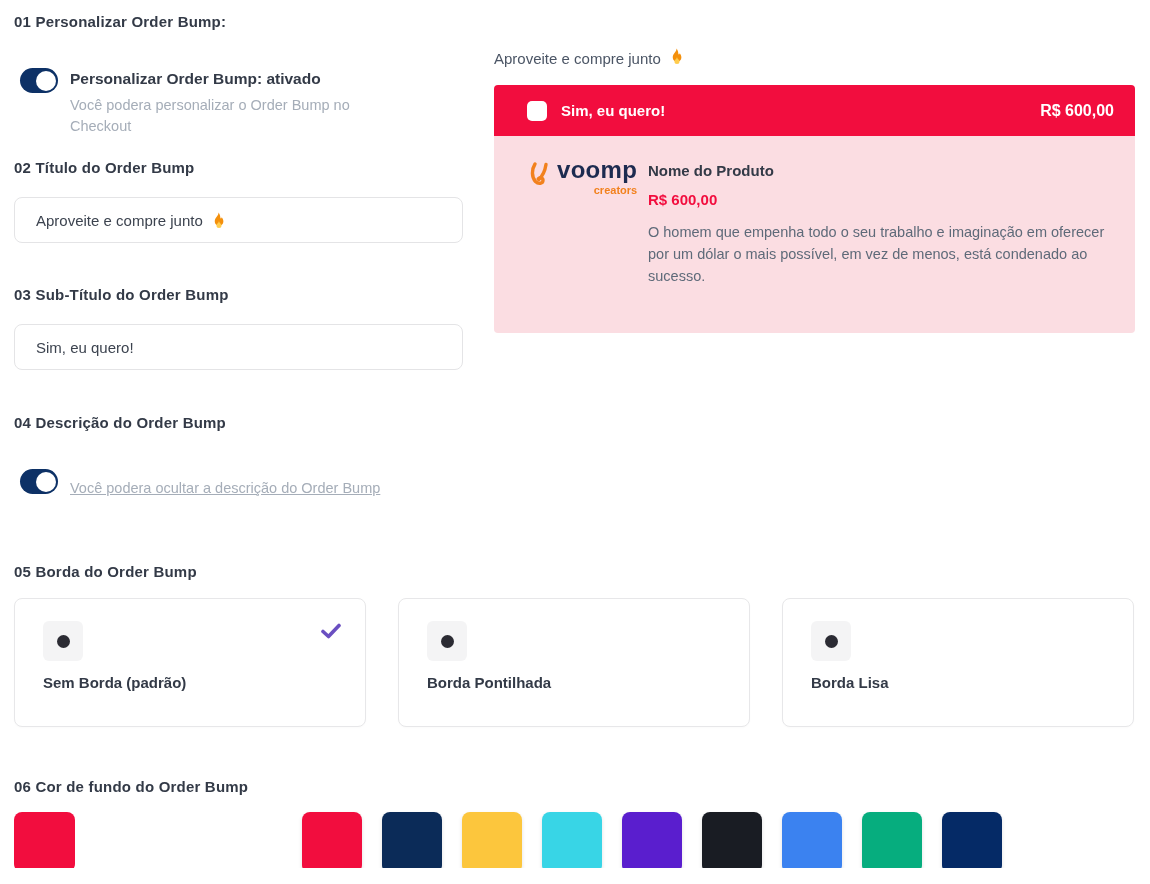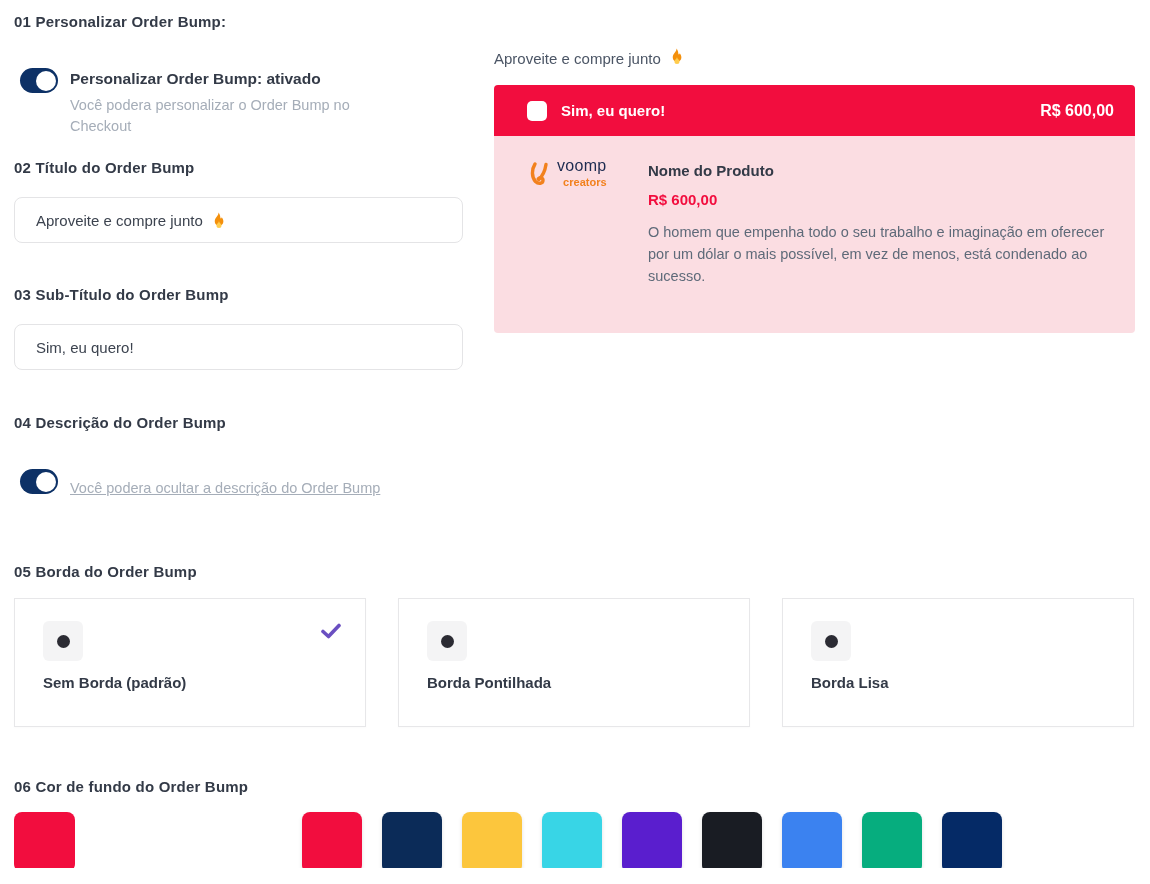--- a/index.html
+++ b/index.html
@@ -17,21 +17,21 @@
   .toggle-label { font-size:15.5px; font-weight:600; color:#333a47; }
   .toggle-hint { margin-top:7px; font-size:14.5px; color:#a5adb8; line-height:1.45; max-width:310px; }
   .toggle-hint.wide { max-width:420px;text-decoration:underline; }
 
   
   .text-input { position:absolute; left:14px; width:449px; height:46px; border:1px solid #e4e4e6; border-radius:8px; background:#fff; display:flex; align-items:center; padding:0 21px; font-size:15px; color:#3c434f; cursor:text; }
   .text-input .flame { margin-left:8px; display:inline-flex; }
 
   
   .cards { position:absolute; left:14px; top:598px; display:flex; gap:32px; }
-  .card { position:relative; width:352px; height:129px; border:1px solid #e7e7e9; border-radius:0; background:#fff; padding:22px 28px; cursor:pointer; box-shadow:0 1px 2px rgba(0,0,0,.02); }
+  .card { position:relative; width:352px; height:129px; border:1px solid #e7e7e9; border-radius:8px; background:#fff; padding:22px 28px; cursor:pointer; box-shadow:0 1px 2px rgba(0,0,0,.02); }
   .thumb { width:40px; height:40px; border-radius:6px; background:#f4f4f5; display:flex; align-items:center; justify-content:center; }
   .thumb .dot { width:13px; height:13px; border-radius:50%; background:#2b2b33; }
   .card-label { margin-top:13px; font-size:15px; font-weight:600; color:#333a47; }
   .check { position:absolute; top:24px; right:24px; width:20px; height:16px; }
 
   
   .color-row { position:absolute; left:14px; top:812px; height:61px; width:1122px; }
   .big-swatch { position:absolute; left:0; top:0; width:61px; height:60px; border-radius:8px; cursor:pointer; }
   .swatch-label { position:absolute; left:78px; top:21px; font-size:15px; font-weight:600; color:#404040;margin-top:40px; }
   .palette { position:absolute; left:288px; top:0; display:flex; gap:20px; }
@@ -41,21 +41,21 @@
   .preview { position:absolute; left:494px; top:40px; width:641px; }
   .pv-title { position:absolute; left:0; top:8px; font-size:15px; color:#4b5565; display:flex; align-items:center; gap:8px; }
   .pv-header { position:absolute; left:0; top:45px; width:641px; height:51px; border-radius:4px 4px 0 0; display:flex; align-items:center; padding:0 21px 0 33px; }
   .pv-checkbox { width:20px; height:20px; border-radius:5px; background:#fff; cursor:pointer; flex:0 0 auto; }
   .pv-check-label { margin-left:14px; font-size:15px; font-weight:700; color:#fff; }
   .pv-price { margin-left:auto; font-size:16px; font-weight:700; color:#fff; }
   .pv-body { position:absolute; left:0; top:96px; width:641px; height:197px; border-radius:0 0 4px 4px; }
   .logo { position:absolute; left:32px; top:22px; display:flex; align-items:flex-start; }
   .logo svg { margin-top:2px; }
   .logo-text { margin-left:5px; display:flex; flex-direction:column; align-items:flex-end; }
-  .logo-word { font-size:16px; font-weight:400; color:#1d2b50; letter-spacing:.3px; line-height:1; }
+  .logo-word { font-size:24px; font-weight:700; color:#1d2b50; letter-spacing:.3px; line-height:1; }
   .logo-sub { font-size:11px; font-weight:600; color:#f2811d; margin-top:3px; line-height:1; }
   .pv-info { position:absolute; left:154px; top:26px; width:470px; }
   .pv-product { font-size:15px; font-weight:600; color:#333a47; }
   .pv-body-price { margin-top:12px; font-size:15px; font-weight:700; color:#f20d3e; }
   .pv-desc { margin-top:14px; font-size:14.5px; line-height:1.5; color:#5e6a79; }
 </style>
 </head>
 <body>
 
 <div class="canvas">

